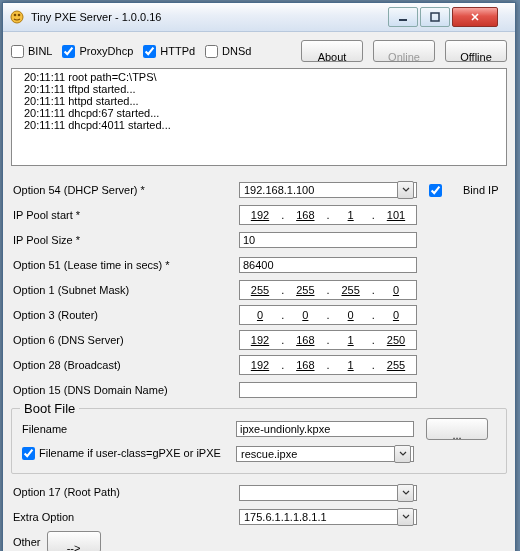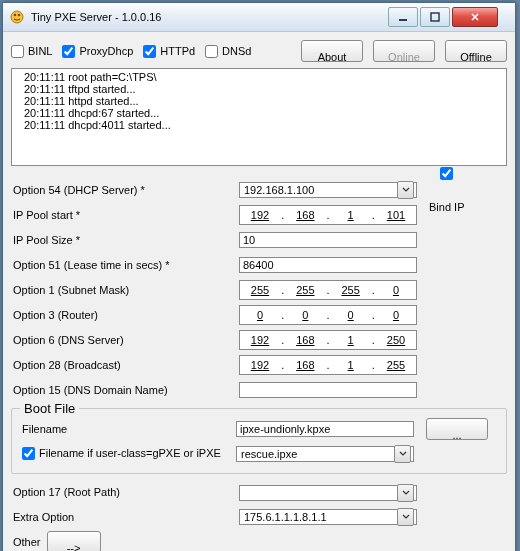--- a/index.html
+++ b/index.html
@@ -25,21 +25,21 @@
   .row{display:flex;align-items:center;height:24px;margin-bottom:1px;}
   .lbl{width:226px;padding-left:2px;}
   .val{flex:0 0 180px;}
   .val input[type=text], .val select, .combo{width:178px;height:16px;box-sizing:border-box;border:1px solid #888;background:#fff;font-size:11px;padding:0 3px;}
   .combo{display:inline-flex;align-items:center;justify-content:space-between;padding:0 2px 0 4px;}
   .combo .arrow{width:15px;height:16px;border:1px solid #8a8a8a;background:linear-gradient(#f6f6f6,#ddd);display:flex;align-items:center;justify-content:center;border-radius:2px;}
   .combo .arrow svg{width:8px;height:8px;}
   .iprow{display:flex;align-items:center;width:178px;height:20px;border:1px solid #888;background:#fff;box-sizing:border-box;}
   .iprow input{border:0;width:36px;text-align:center;font-size:11px;outline:none;background:transparent;height:18px;text-decoration:underline;}
   .iprow .dot{width:6px;text-align:center;}
-  .after{margin-left:10px;display:flex;align-items:center;gap:21px;flex-direction:column;}
+  .after{margin-left:10px;display:flex;align-items:center;gap:21px;}
   .group{border:1px solid #c8c8c8;border-radius:2px;padding:8px 8px 6px 8px;margin-top:6px;position:relative;}
   .group .legend{position:absolute;top:-8px;left:8px;background:#f0f0f0;padding:0 4px;font-size:13px;}
   .browsebtn{height:22px;width:34px;margin-left:10px;}
   .otherbtn{height:22px;min-width:54px;margin-left:6px;}
 </style>
 </head>
 <body>
 
 <div class="window">
   <div class="titlebar">

